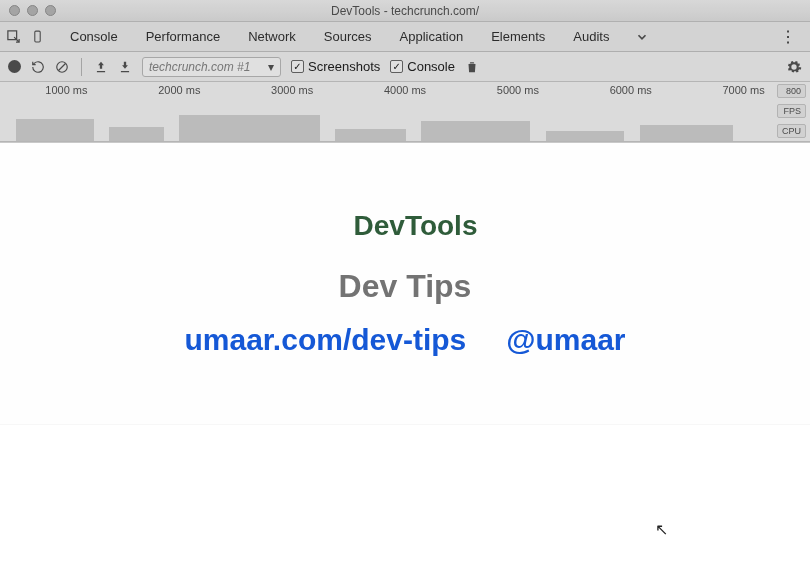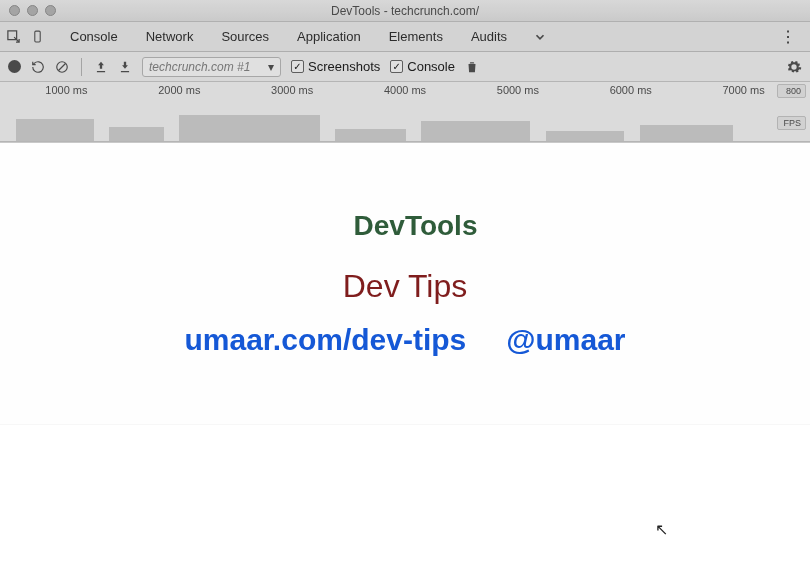--- a/index.html
+++ b/index.html
@@ -106,21 +106,21 @@
     height: 60px;
     background:#fafafa;
     border-bottom:1px solid #cfcfcf;
     position:relative;
     padding-top:2px;
   }
   .ticks { display:flex; padding:0 20px; font-size:11px; color:#555; position:relative; height:16px;gap:20px;}
   .ticks span { flex:1; text-align:center; position:relative;}
   .gauges {
     position:absolute; right:4px; top:2px; bottom:2px;
-    display:flex; flex-direction:column; gap:18px;
+    display:flex; flex-direction:column; gap:6px;
     font-size:9px; color:#555; text-align:right;
   }
   .gauges div { background:#eee; border:1px solid #ccc; border-radius:2px; padding:1px 4px;}
   .flames { position:absolute; left:0; right:30px; bottom:0; height:32px; }
   .flame {
     position:absolute; bottom:0;
     background:#bdbdbd;
     opacity:0.6;
   }
 
@@ -134,21 +134,21 @@
     z-index:10;
     text-align:center;
     display:flex; flex-direction:column;
     justify-content:center;
     align-items:center;
     font-family: Arial, sans-serif;
     box-shadow: 0 0 0 1px rgba(0,0,0,0.03);
   }
   .hero .h1 { font-size:28px; font-weight:700; color:#2f5c3a; margin-bottom:4px;margin-left:21px;}
   .hero .h2 { font-size:74px; font-weight:800; color:#262626; letter-spacing:-1px; line-height:1;}
-  .hero .h3 { font-size:32px; font-weight:400; color:#7f1d1d; margin-top:22px;}
+  .hero .h3 { font-size:32px; font-weight:700; color:#737373; margin-top:22px;}
   .hero .links { margin-top:18px; font-size:30px; font-weight:700; color:#1558d6; display:flex; gap:40px;}
 
   
   .bottom {
     position:absolute;
     top:424px; left:0; right:0; bottom:0;
     background:#fff;
     padding:8px 10px;
   }
   .range { font-size:13px; color:#333; margin-bottom:14px;}
@@ -194,20 +194,21 @@
     </span>
     <span class="ic device-icon">
       <svg viewBox="0 0 24 24" fill="none" stroke="#555" stroke-width="2">
         <rect x="7" y="2" width="10" height="20" rx="2"></rect>
         <line x1="12" y1="19" x2="12" y2="19"></line>
       </svg>
     </span>
   </div>
   <div class="tabs">
     <div class="tab">Console</div>
+    <div class="tab">Performance</div>
     <div class="tab">Network</div>
     <div class="tab">Sources</div>
     <div class="tab">Application</div>
     <div class="tab">Elements</div>
     <div class="tab">Audits</div>
   </div>
   <span class="overflow ic">
     <svg width="14" height="14" viewBox="0 0 24 24" fill="none" stroke="#555" stroke-width="3">
         <path d="M6 9l6 6 6-6"></path>
       </svg>

